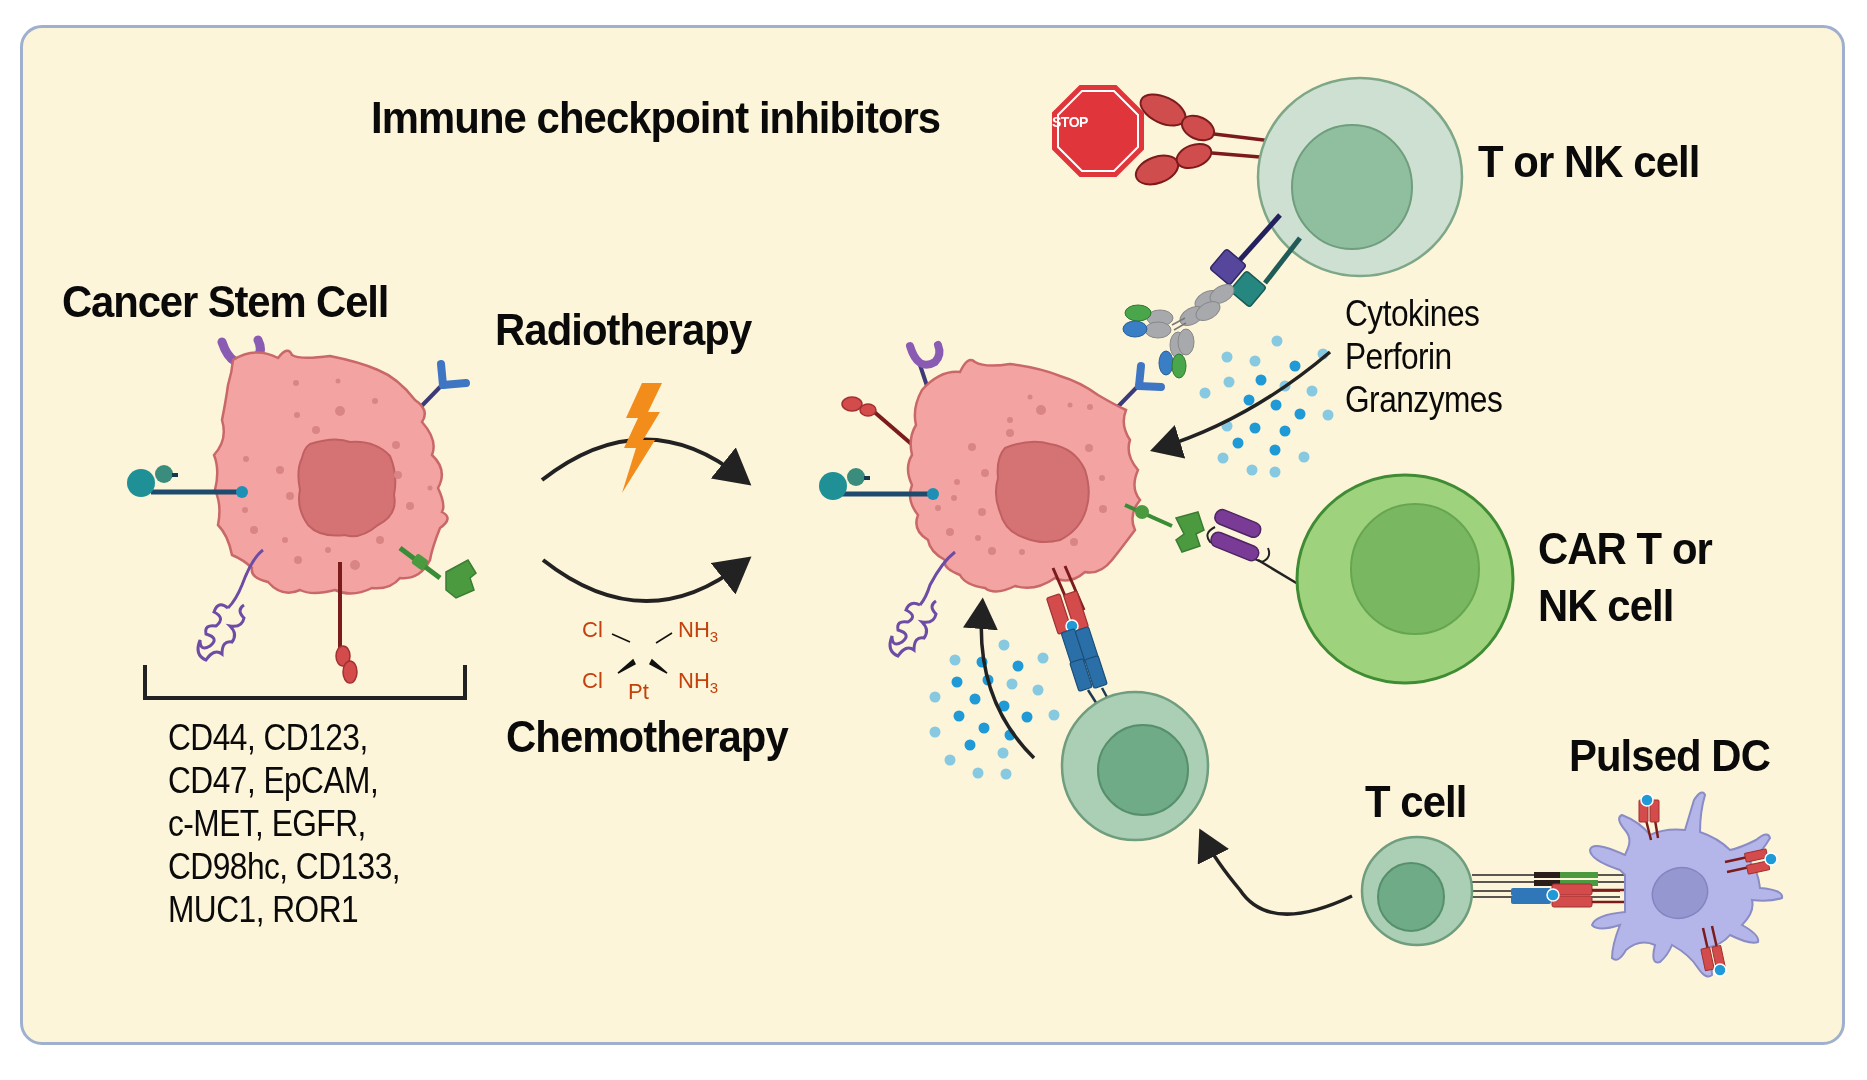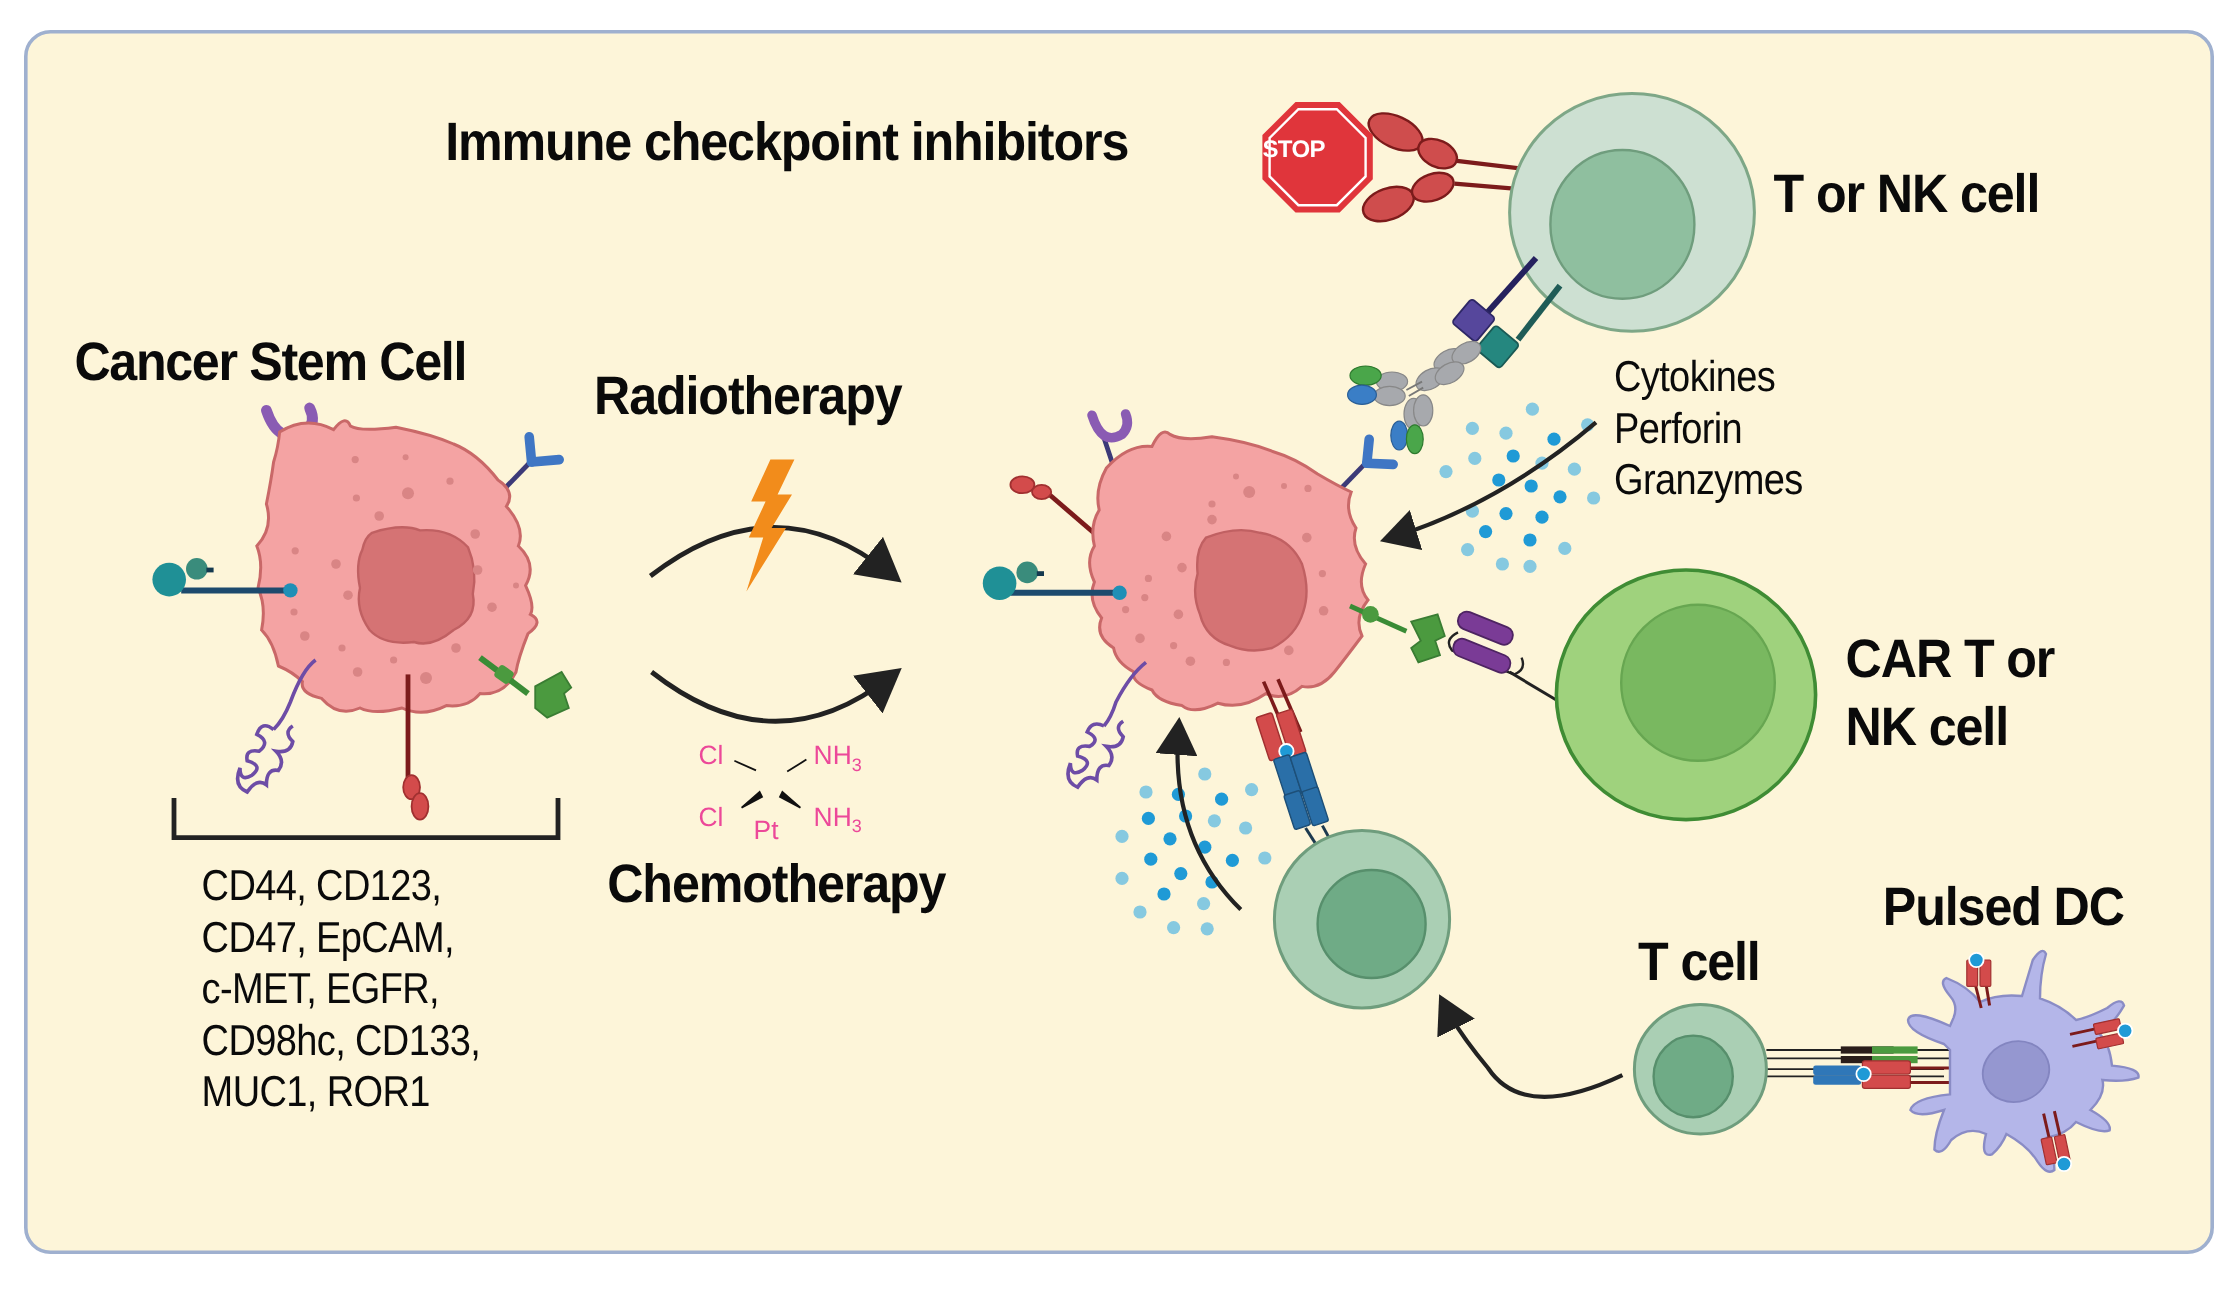--- a/index.html
+++ b/index.html
@@ -8,21 +8,21 @@
     position: absolute; left: 20px; top: 25px; width: 1819px; height: 1014px;
     background: #fdf5d9; border: 3px solid #9fb0cf; border-radius: 22px;
   }
   svg#diagram { position: absolute; left: 0; top: 0; }
   .lbl { position: absolute; color: #0a0a0a; white-space: nowrap; }
   .bold { font-weight: bold; }
   .title-xl { font-size: 45px; letter-spacing: -1.2px; transform: scaleX(0.93); transform-origin: left top; }
   .title-l { font-size: 45px; letter-spacing: -1px; transform: scaleX(0.93); transform-origin: left top; }
   .reg { font-size: 36px; letter-spacing: -0.6px; transform: scaleX(0.88); transform-origin: left top; line-height: 43px; }
   .markers div { height: 43px; }
-  .chem { position: absolute; font-size: 22px; color: #ec4899; }
+  .chem { position: absolute; font-size: 22px; color: #c2410c; }
   .chem sub { font-size: 15px; }
 </style>
 </head>
 <body>
 
 <div id="frame"></div>
 
 <svg id="diagram" width="1867" height="1080" viewBox="0 0 1867 1080">
   <defs>
     <marker id="arrowhead" markerWidth="10" markerHeight="10" refX="6" refY="5" orient="auto" markerUnits="strokeWidth">
@@ -334,21 +334,21 @@
 <div class="lbl bold title-xl" style="left:62px; top:276px;">Cancer Stem Cell</div>
 <div class="lbl bold title-l" style="left:495px; top:304px;">Radiotherapy</div>
 <div class="lbl bold title-l" style="left:506px; top:711px;">Chemotherapy</div>
 <div class="lbl bold title-l" style="left:371px; top:92px;">Immune checkpoint inhibitors</div>
 <div class="lbl bold title-l" style="left:1478px; top:136px;">T or NK cell</div>
 <div class="lbl bold title-l" style="left:1538px; top:523px;">CAR T or</div>
 <div class="lbl bold title-l" style="left:1538px; top:580px;">NK cell</div>
 <div class="lbl bold title-l" style="left:1365px; top:776px;">T cell</div>
 <div class="lbl bold title-l" style="left:1569px; top:730px;">Pulsed DC</div>
 
-<div class="lbl" style="left:1052px; top:114px; font-size:20px; font-weight:bold; color:#fff; letter-spacing:-0.5px;">STOP</div>
+<div class="lbl" style="left:1052px; top:114px; font-size:14px; font-weight:bold; color:#fff; letter-spacing:-0.5px;">STOP</div>
 
 <div class="lbl reg" style="left:1345px; top:292px;">
   <div>Cytokines</div>
   <div>Perforin</div>
   <div>Granzymes</div>
 </div>
 
 <div class="lbl reg markers" style="left:168px; top:716px;">
   <div>CD44, CD123,</div>
   <div>CD47, EpCAM,</div>

